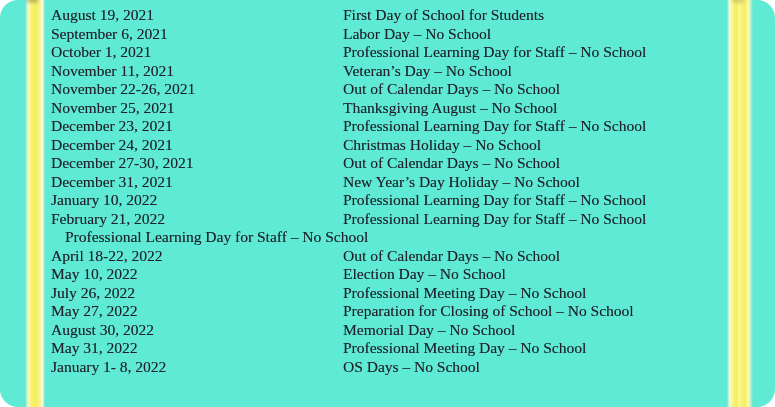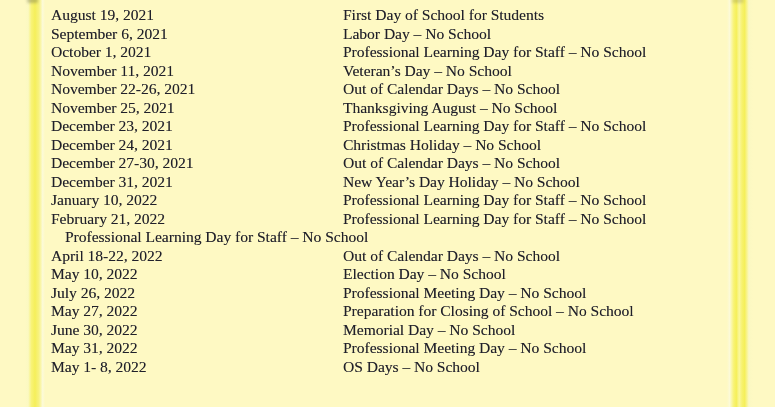--- a/index.html
+++ b/index.html
@@ -1,22 +1,23 @@
 <!DOCTYPE html>
 <html><head>
 <meta charset="utf-8">
 <style>
   html, body { margin: 0; padding: 0; background: #ffffff; }
   .canvas {
     position: relative;
     width: 775px;
     height: 407px;
-    background: #fef9c3;
+    background: #5eead4;
     overflow: hidden;
     font-family: "Liberation Serif", serif;
+    border-radius: 18px;
   }
   .stripe { position: absolute; top: 0; bottom: 0; pointer-events: none; }
   .stripe-left {
     left: 25px; width: 20px;
     background: linear-gradient(to right,
       rgba(252,250,200,0) 0%,
       #fbf8c2 16%,
       #f8f377 32%,
       #f5ef5a 50%,
       #f7f282 70%,
@@ -135,25 +136,25 @@
       </div>
     <div class="row">
         <span class="date-cell">July 26, 2022</span>
         <span class="event-cell">Professional Meeting Day – No School</span>
       </div>
     <div class="row">
         <span class="date-cell">May 27, 2022</span>
         <span class="event-cell">Preparation for Closing of School – No School</span>
       </div>
     <div class="row">
-        <span class="date-cell">June 30, 2022</span>
+        <span class="date-cell">August 30, 2022</span>
         <span class="event-cell">Memorial Day – No School</span>
       </div>
     <div class="row">
         <span class="date-cell">May 31, 2022</span>
         <span class="event-cell">Professional Meeting Day – No School</span>
       </div>
     <div class="row">
-        <span class="date-cell">May 1- 8, 2022</span>
+        <span class="date-cell">January 1- 8, 2022</span>
         <span class="event-cell">OS Days – No School</span>
       </div>
   </div>
 </div>
 
 </body></html>

